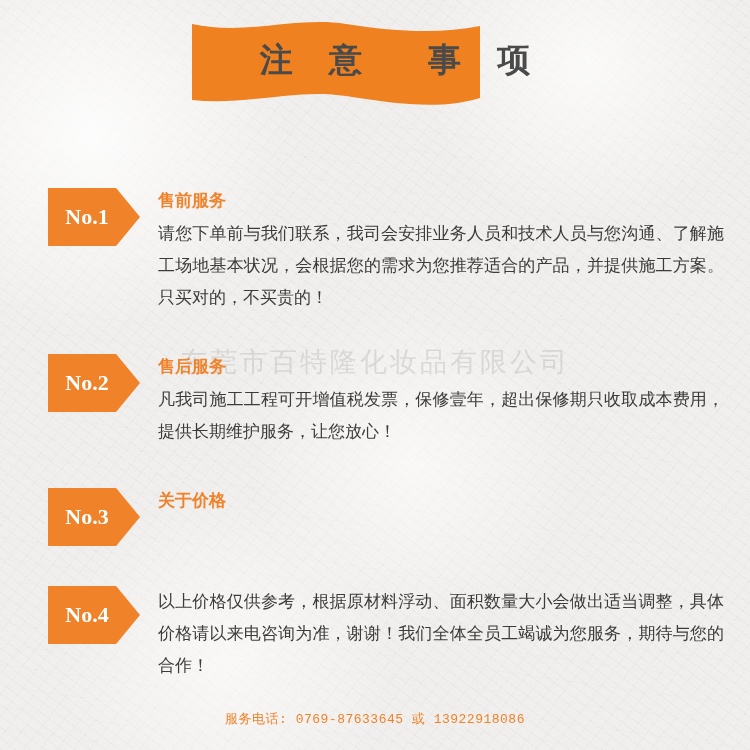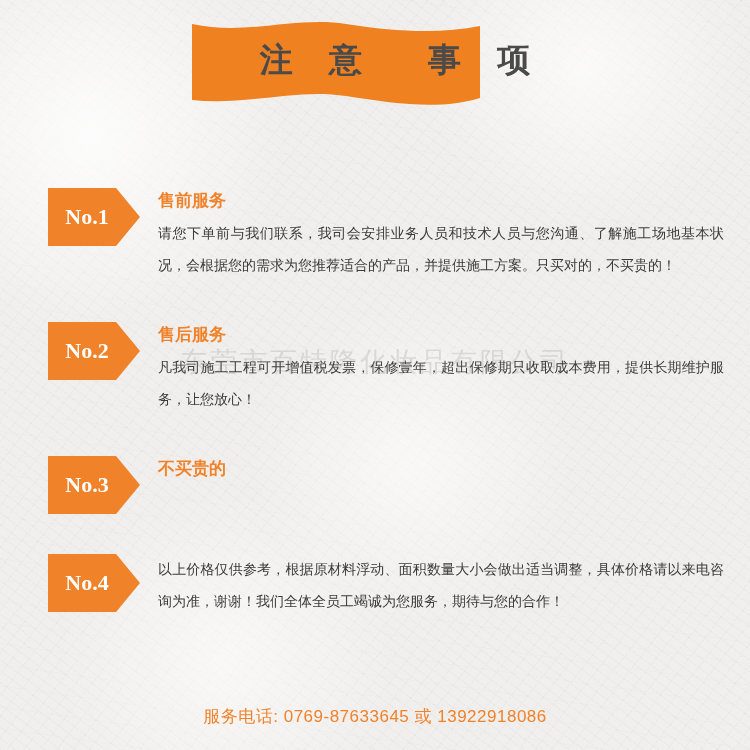--- a/index.html
+++ b/index.html
@@ -96,35 +96,35 @@
   .item-title {
     font-family: "Liberation Serif", serif;
     font-weight: bold;
     font-size: 17px;
     color: #f0822a;
     line-height: 22px;
     margin: 2px 0 6px 0;
   }
   .item-text {
     font-family: "Liberation Serif", serif;
-    font-size: 14px;
+    font-size: 17px;
     color: #3b3b3b;
     line-height: 32px;
     text-align: justify;
   }
 
   
   .footer {
     position: absolute;
     left: 0;
     bottom: 22px;
     width: 750px;
     text-align: center;
-    font-family: Liberation Sans, sans-serif;
-    font-size: 17px;
+    font-family: Liberation Mono, monospace;
+    font-size: 13px;
     color: #f0822a;
     letter-spacing: 0.5px;
   }
 
   
   .watermark {
     position: absolute;
     top: 344px;
     left: 0;
     width: 750px;
@@ -167,21 +167,21 @@
       <div class="tag">No.2</div>
       <div class="body">
         <div class="item-title">售后服务</div>
         <div class="item-text">凡我司施工工程可开增值税发票，保修壹年，超出保修期只收取成本费用，提供长期维护服务，让您放心！</div>
       </div>
     </div>
 
     <div class="item">
       <div class="tag">No.3</div>
       <div class="body">
-        <div class="item-title">不买贵的</div>
+        <div class="item-title">关于价格</div>
       </div>
     </div>
 
     <div class="item">
       <div class="tag">No.4</div>
       <div class="body">
         <div class="item-text">以上价格仅供参考，根据原材料浮动、面积数量大小会做出适当调整，具体价格请以来电咨询为准，谢谢！我们全体全员工竭诚为您服务，期待与您的合作！</div>
       </div>
     </div>
 

